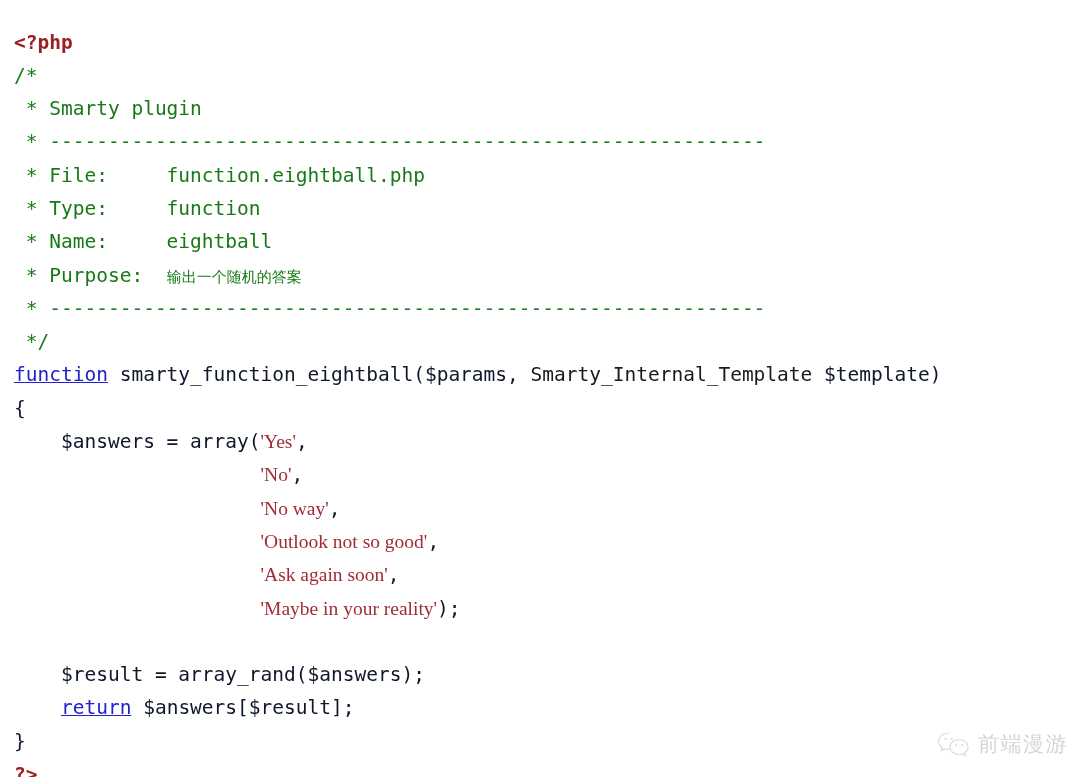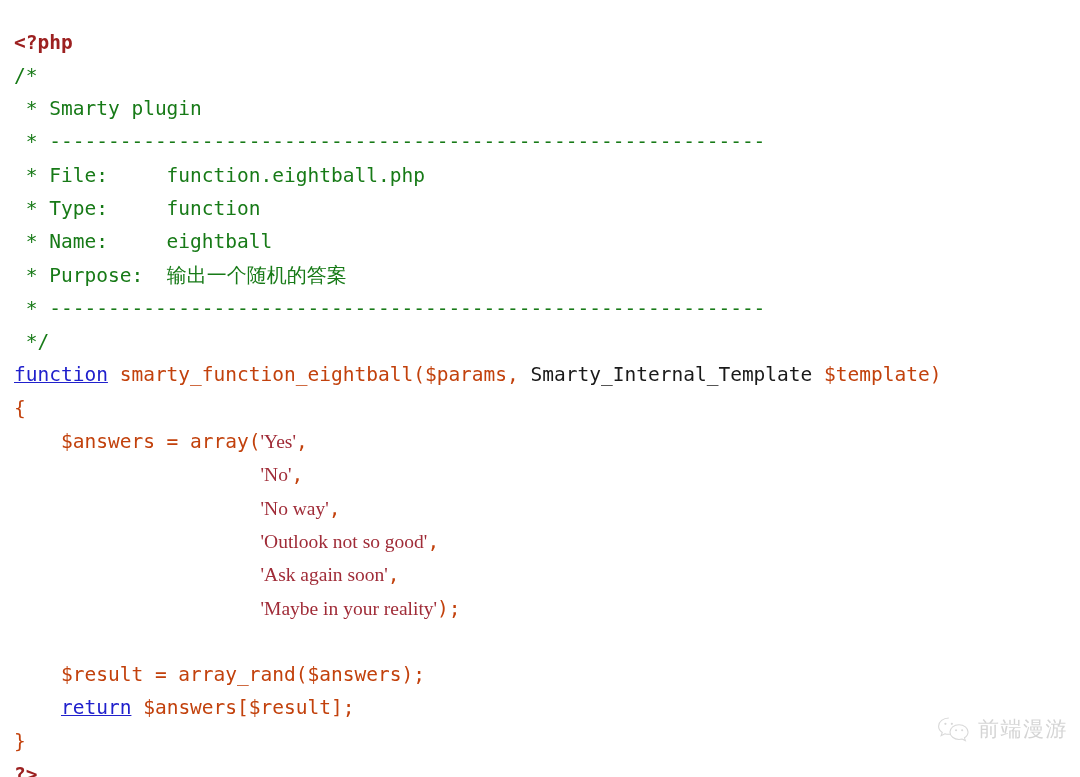--- a/index.html
+++ b/index.html
@@ -41,33 +41,33 @@
     display: block;
     height: 33.3px;
     white-space: pre;
   }
 
   
   .tok-tag      { color: #9C2020; font-weight: 700; }
   .tok-comment  { color: #177A17; }
   .tok-keyword  { color: #2020CC; text-decoration: underline; }
   .tok-string   { color: #A02C38; font-family: Liberation Serif, serif; }
-  .tok-plain    { color: #c2410c; }
+  .tok-plain    { color: #0f172a; }
 
   
   .cjk {
     font-family: Liberation Sans, sans-serif;
-    font-size: 20px;
+    font-size: 15px;
   }
 
   
   #watermark {
     position: absolute;
     right: 12px;
-    bottom: 34px;
+    bottom: 19px;
     display: flex;
     align-items: center;
     gap: 7px;
     opacity: 0.42;
     pointer-events: none;
     user-select: none;
   }
 
   #watermark .wm-logo {
     display: block;

